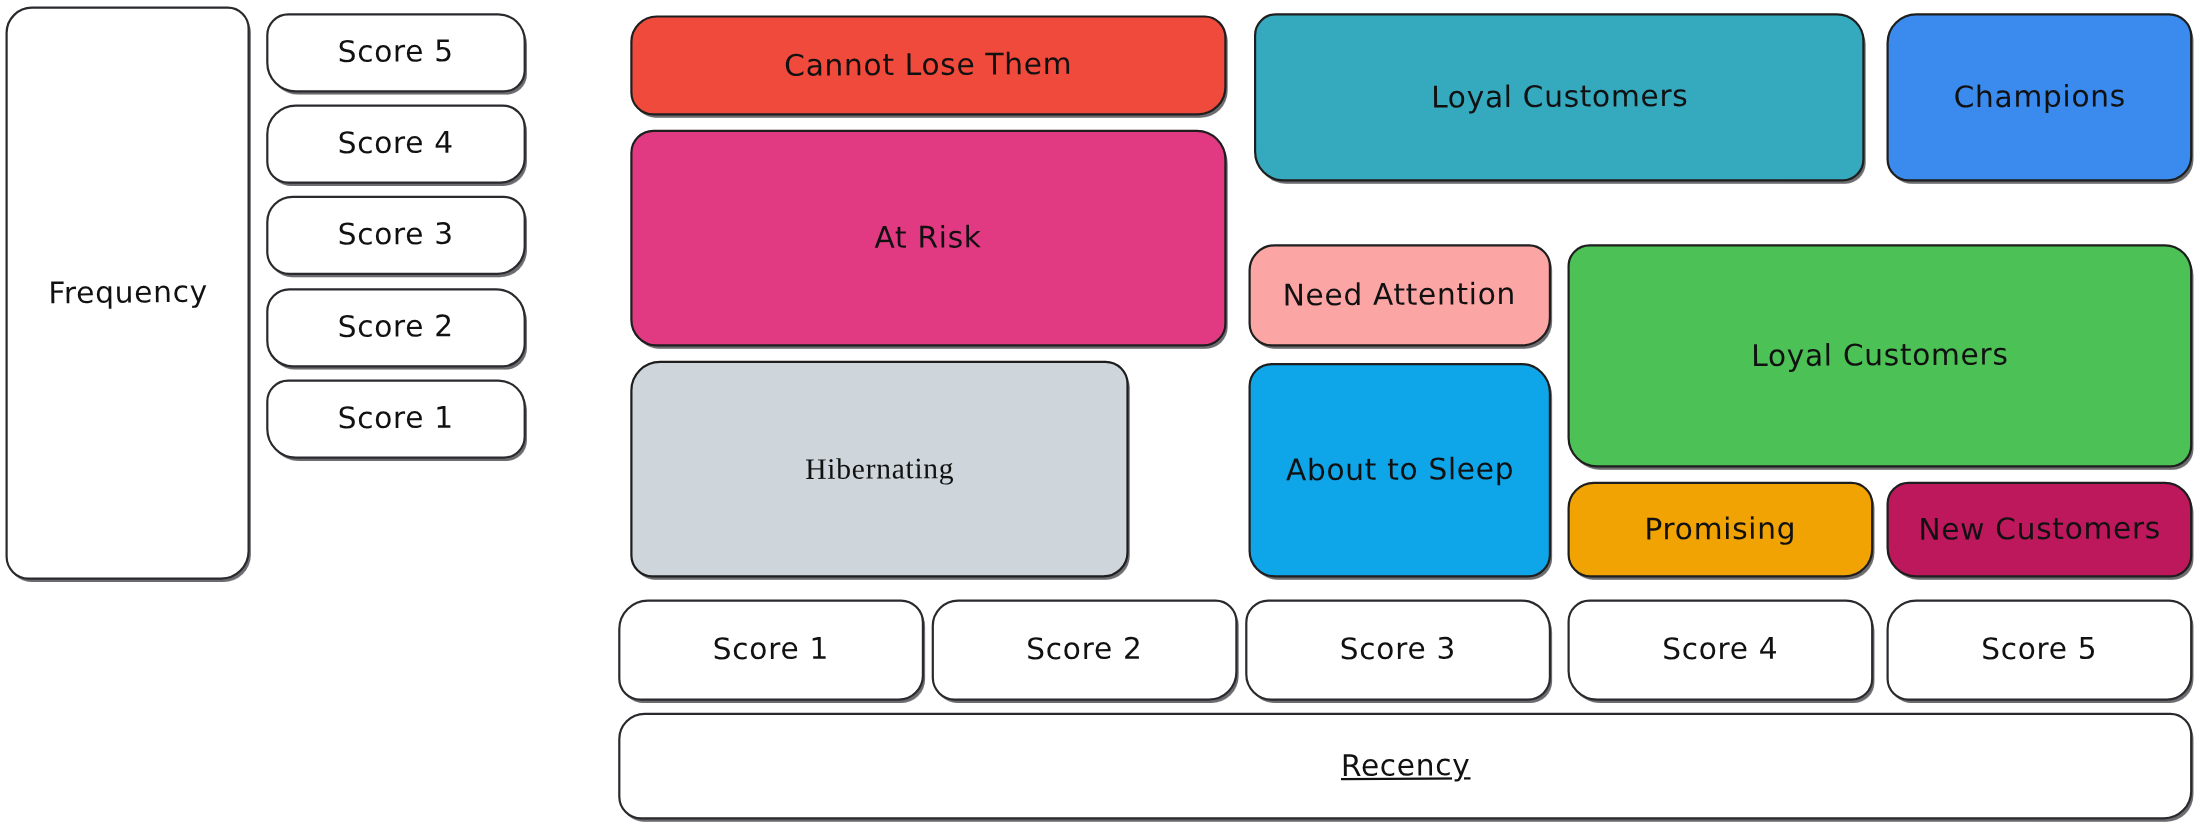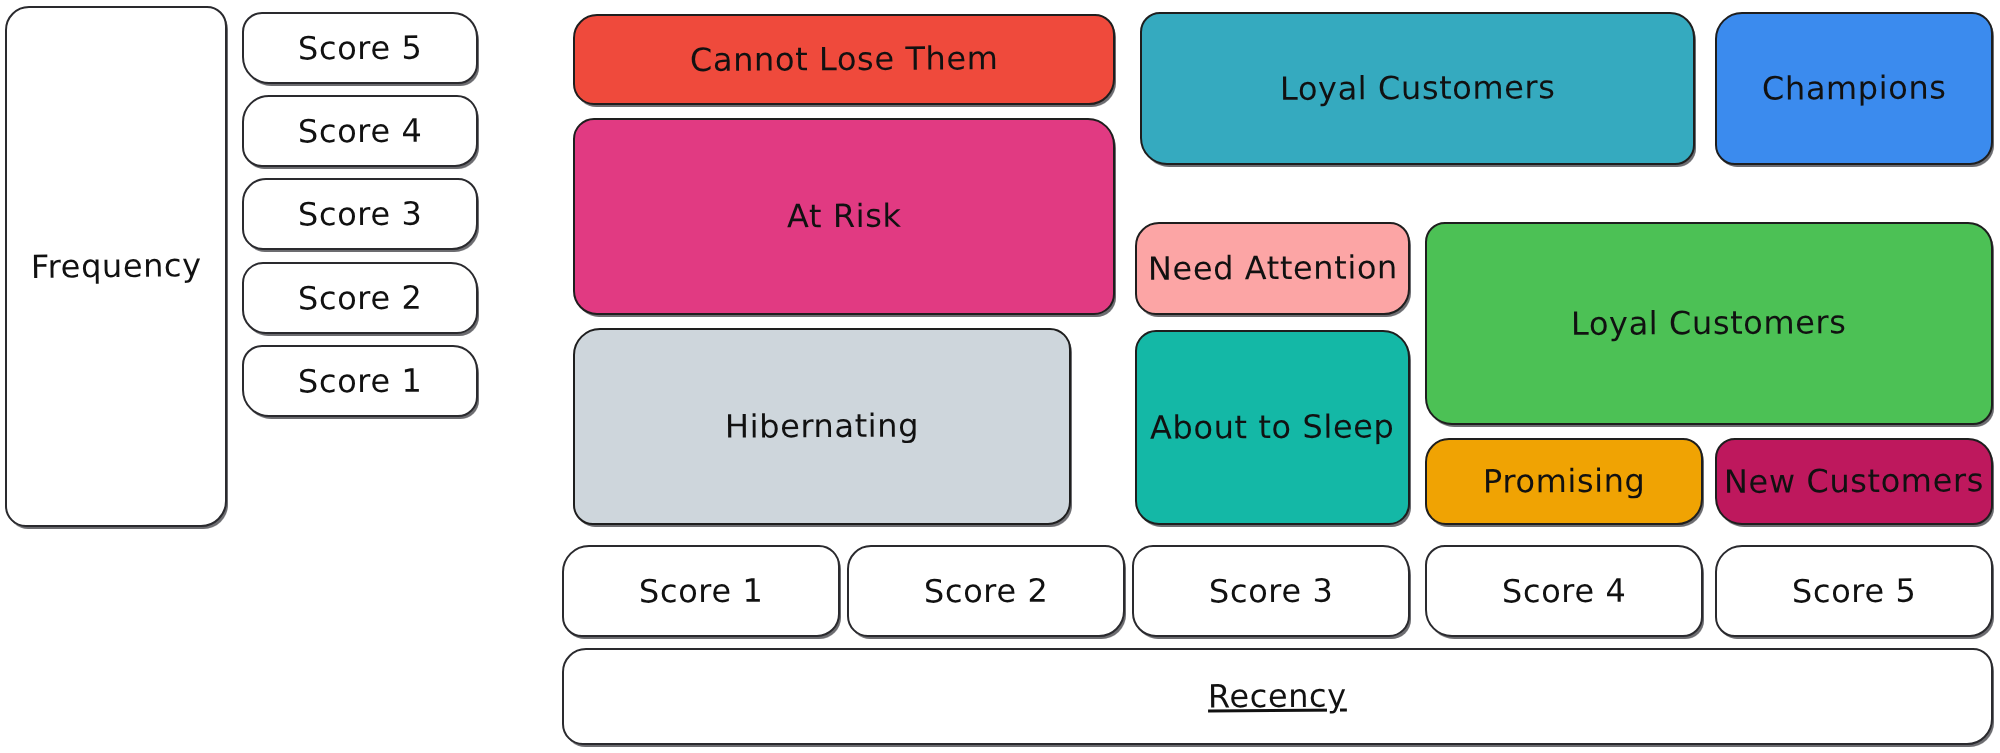--- a/index.html
+++ b/index.html
@@ -26,21 +26,21 @@
     position: absolute;
     box-sizing: border-box;
     display: flex;
     align-items: center;
     justify-content: center;
     text-align: center;
     border-radius: 22px;
     border: 2.2px solid #1e1e1e;
     color: #111111;
     font-family: "DejaVu Sans", sans-serif;
-    font-size: 32px;
+    font-size: 27px;
     font-weight: 500;
     letter-spacing: 0.6px;
     line-height: 1.15;
     padding: 0 10px;
     
     box-shadow: 2px 3px 0 -1px rgba(40,40,45,0.55),
                 3px 4px 0 -2px rgba(40,40,45,0.30);
   }
 
   .node.plain {
@@ -106,25 +106,25 @@
   </div>
 
   <div class="node sk1" style="left:1135px; top:222px; width:275px; height:93px; background:#fca5a5;">
     <span class="label">Need Attention</span>
   </div>
 
   <div class="node sk2" style="left:1425px; top:222px; width:568px; height:203px; background:#4CC155;">
     <span class="label">Loyal Customers</span>
   </div>
 
-  <div class="node sk3" style="left:573px; top:328px; width:498px; height:197px; background:#CED6DC;">
+  <div class="node sk3" style="left:573px; top:328px; width:453px; height:197px; background:#CED6DC;font-family:Liberation Serif, serif;">
     <span class="label">Hibernating</span>
   </div>
 
-  <div class="node sk4" style="left:1135px; top:330px; width:275px; height:195px; background:#14b8a6;">
+  <div class="node sk4" style="left:1135px; top:330px; width:275px; height:195px; background:#0ea5e9;">
     <span class="label">About to Sleep</span>
   </div>
 
   <div class="node sk1" style="left:1425px; top:438px; width:278px; height:87px; background:#F0A303;">
     <span class="label">Promising</span>
   </div>
 
   <div class="node sk2" style="left:1715px; top:438px; width:278px; height:87px; background:#be185d;">
     <span class="label">New Customers</span>
   </div>

